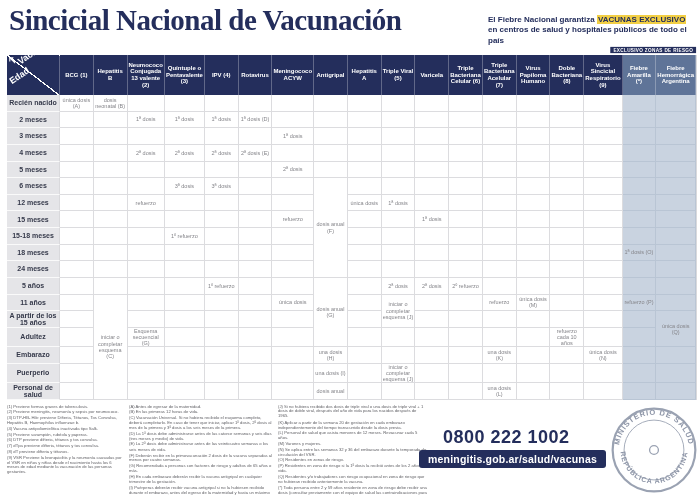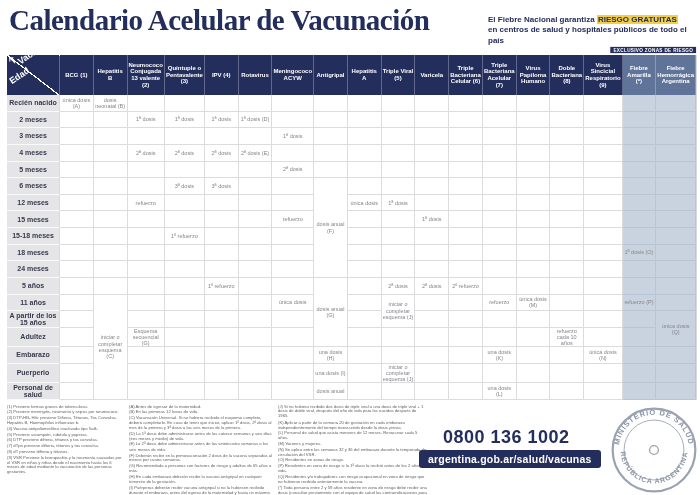--- a/index.html
+++ b/index.html
@@ -21,25 +21,25 @@
   .fn{position:absolute;top:404px;color:#5f5f64;}
   .fn-in{transform:scale(.7);transform-origin:0 0;width:142.8%;font-size:6px;line-height:1.2;}
   .fn-in div{margin-bottom:1px;}
   .phone{position:absolute;left:443px;top:427px;font-size:18px;font-weight:bold;color:#242e5c;letter-spacing:.5px;}
   .url-pill{position:absolute;left:419px;top:450px;background:#242e5c;color:#fff;font-size:10.5px;font-weight:bold;padding:3px 9px;border-radius:3px;letter-spacing:.2px;}
   .seal{position:absolute;left:610px;top:406px;}
 </style>
 </head>
 <body>
 
-<div class="title">Calendario Acelular de Vacunación</div>
+<div class="title">Sincicial Nacional de Vacunación</div>
 
 <div class="hdr-right">
   <span>El Fiebre Nacional garantiza</span>
-  <span class="hl">RIESGO GRATUITAS</span><br>
+  <span class="hl">VACUNAS EXCLUSIVO</span><br>
   <span>en centros de salud y hospitales públicos de todo el país</span>
 </div>
 
 <div class="risk-badge">EXCLUSIVO ZONAS DE RIESGO</div>
 
 <div id="vax-table">
   <div class="corner" style="grid-column:1;grid-row:1;">
     <svg width="9" height="9" viewBox="0 0 10 10">
       <polyline points="8,8 2,2" stroke="#ffffff" stroke-width="1.2" fill="none"></polyline>
       <polyline points="2,6 2,2 6,2" stroke="#ffffff" stroke-width="1.2" fill="none"></polyline>
@@ -427,22 +427,22 @@
       <div>(L) Personal de salud que asista menores de 12 meses. Revacunar cada 5 años.</div>
       <div>(M) Varones y mujeres.</div>
       <div>(N) Se aplica entre las semanas 32 y 36 del embarazo durante la temporada de circulación del VSR.</div>
       <div>(O) Residentes en zonas de riesgo.</div>
       <div>(P) Residentes en zona de riesgo si la 1ª dosis la recibió antes de los 2 años de vida.</div>
       <div>(Q) Residentes y/o trabajadores con riesgo ocupacional en zona de riesgo que no hubieran recibido anteriormente la vacuna.</div>
       <div>(*) Toda persona entre 2 y 59 años residente en zona de riesgo debe recibir una dosis (consultar previamente con el equipo de salud las contraindicaciones para su aplicación).</div>
     </div>
   </div>
 
-<div class="phone">0800 136 1002</div>
-<div class="url-pill">argentina.gob.ar/salud/vacunas</div>
+<div class="phone">0800 222 1002</div>
+<div class="url-pill">meningitis.gob.ar/salud/vacunas</div>
 
 <svg class="seal" width="88" height="88" viewBox="0 0 100 100">
   <circle cx="50" cy="50" r="47" fill="none" stroke="#9aa2b2" stroke-width="2.5"></circle>
   <circle cx="50" cy="50" r="34" fill="none" stroke="#9aa2b2" stroke-width="1"></circle>
   <circle cx="50" cy="50" r="5" fill="none" stroke="#9aa2b2" stroke-width="1.5"></circle>
   <defs>
     <path id="arcTop" d="M 10,50 A 40,40 0 0 1 90,50"></path>
     <path id="arcBot" d="M 12,50 A 38,38 0 0 0 88,50"></path>
   </defs>
   <text font-size="8.5" fill="#8d95a7" font-weight="bold" letter-spacing="1">

